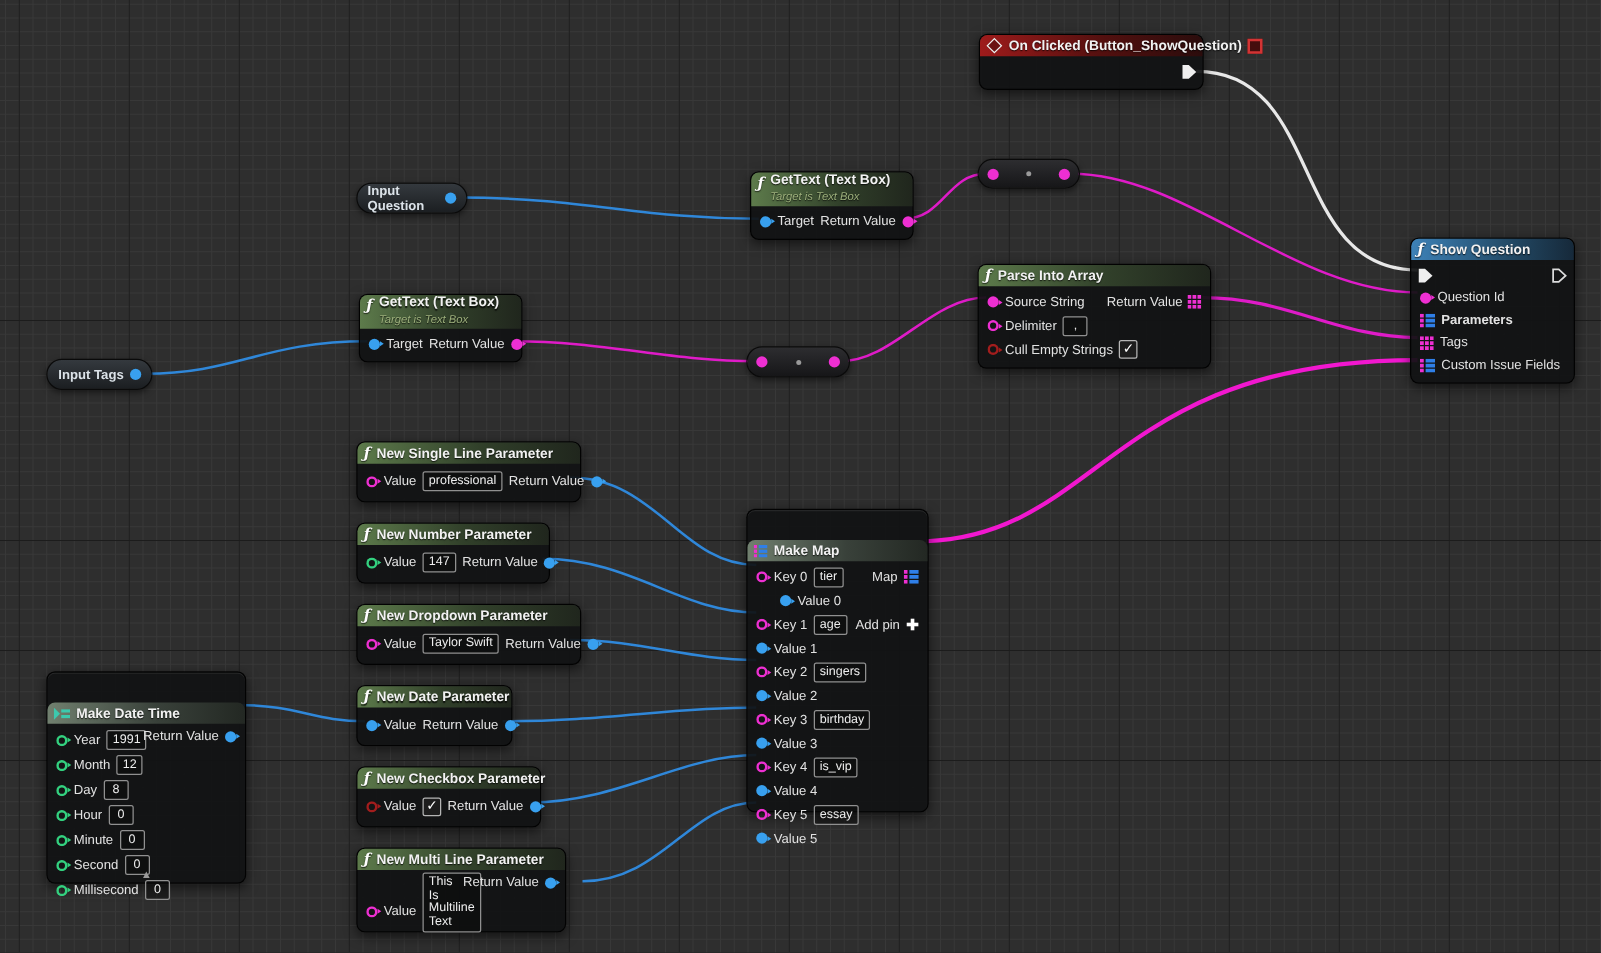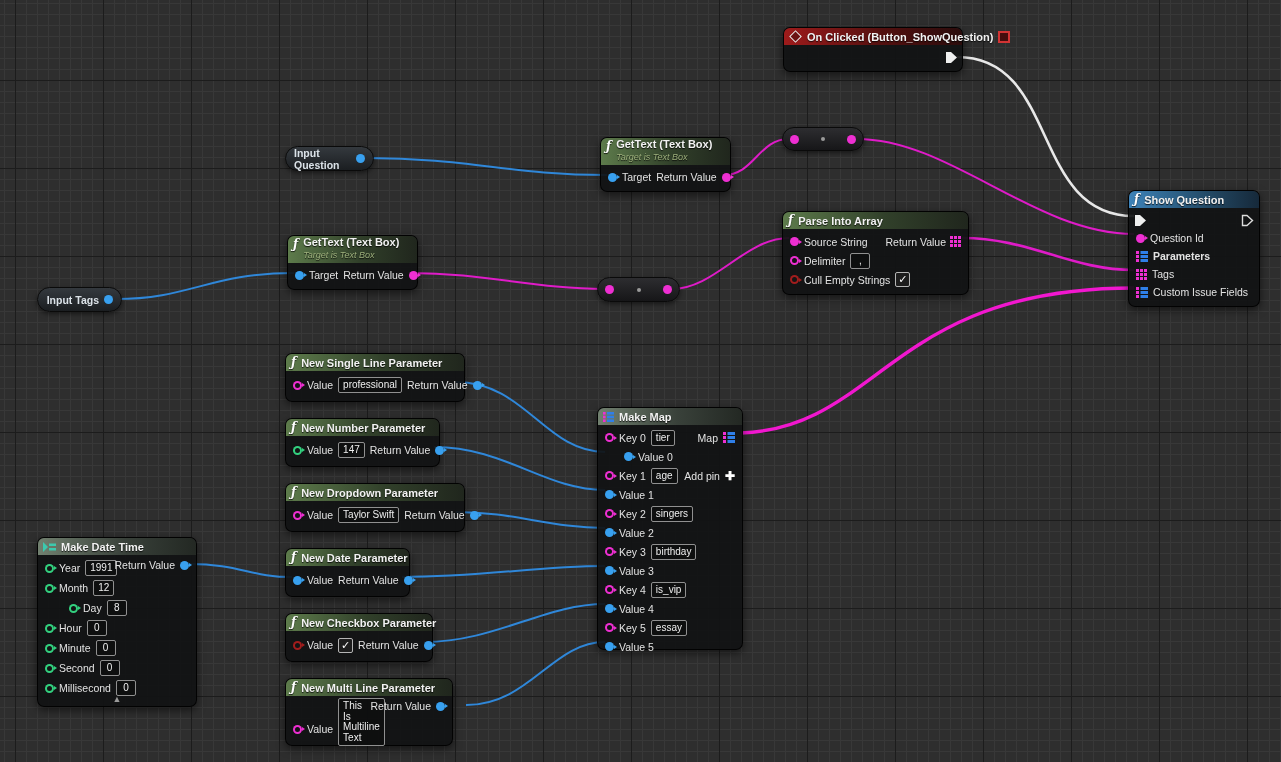--- a/index.html
+++ b/index.html
@@ -29,21 +29,21 @@
     display:flex;align-items:center;gap:5px;height:17px;
     padding:0 8px 0 5px;border-radius:6px 6px 0 0;
     font-weight:bold;font-size:11px;color:#f2f2f2;
     text-shadow:0 1px 1px rgba(0,0,0,0.8);white-space:nowrap;
   }
   .hdr.tall{height:27px;align-items:flex-start;}
   .hdr .ttl-col{display:flex;flex-direction:column;line-height:13px;}
   .hdr-green{background:linear-gradient(90deg,#5d7b4b 0%,#31402a 55%,#20261d 100%);}
   .hdr-red{background:linear-gradient(90deg,#9e1b1b 0%,#53100f 55%,#2b0c0c 100%);}
   .hdr-blue{background:linear-gradient(90deg,#3d82b8 0%,#234a66 60%,#16293a 100%);}
-  .hdr-sage{background:linear-gradient(90deg,#71806f 0%,#39413a 55%,#232823 100%);}
+  .hdr-sage{background:linear-gradient(90deg,#71806f 0%,#39413a 55%,#232823 100%);margin-top:24px;}
   .fn{font-family:"DejaVu Serif", serif;font-style:italic;font-weight:bold;font-size:12px;color:#fff;line-height:17px;}
   .hdr.tall .fn{line-height:15px;margin-top:1px;}
   .subttl{font-size:9px;font-style:italic;color:#9db07c;font-weight:normal;}
   .body{padding:3px 0 5px 0;}
   .row{display:flex;align-items:center;gap:5px;padding:0 7px;font-size:10.5px;color:#e2e2e2;white-space:nowrap;}
   .row.between{justify-content:space-between;}
   .row.right{justify-content:flex-end;}
   .pin{width:9px;height:9px;border-radius:50%;position:relative;flex:none;display:inline-block;}
   .pin.filled{background:currentColor;}
   .pin.hollow{box-shadow:inset 0 0 0 2px currentColor;}
@@ -420,21 +420,21 @@
       <div class="row" style="height:20px;">
         <span class="pin hollow c-green"></span>
         <span>Year</span>
         <span class="field">1991</span>
       </div>
       <div class="row" style="height:20px;">
         <span class="pin hollow c-green"></span>
         <span>Month</span>
         <span class="field">12</span>
       </div>
-      <div class="row" style="height:20px;margin-left:24px;">
+      <div class="row" style="height:20px;">
         <span class="pin hollow c-green"></span>
         <span>Day</span>
         <span class="field">8</span>
       </div>
       <div class="row" style="height:20px;">
         <span class="pin hollow c-green"></span>
         <span>Hour</span>
         <span class="field">0</span>
       </div>
       <div class="row" style="height:20px;">

